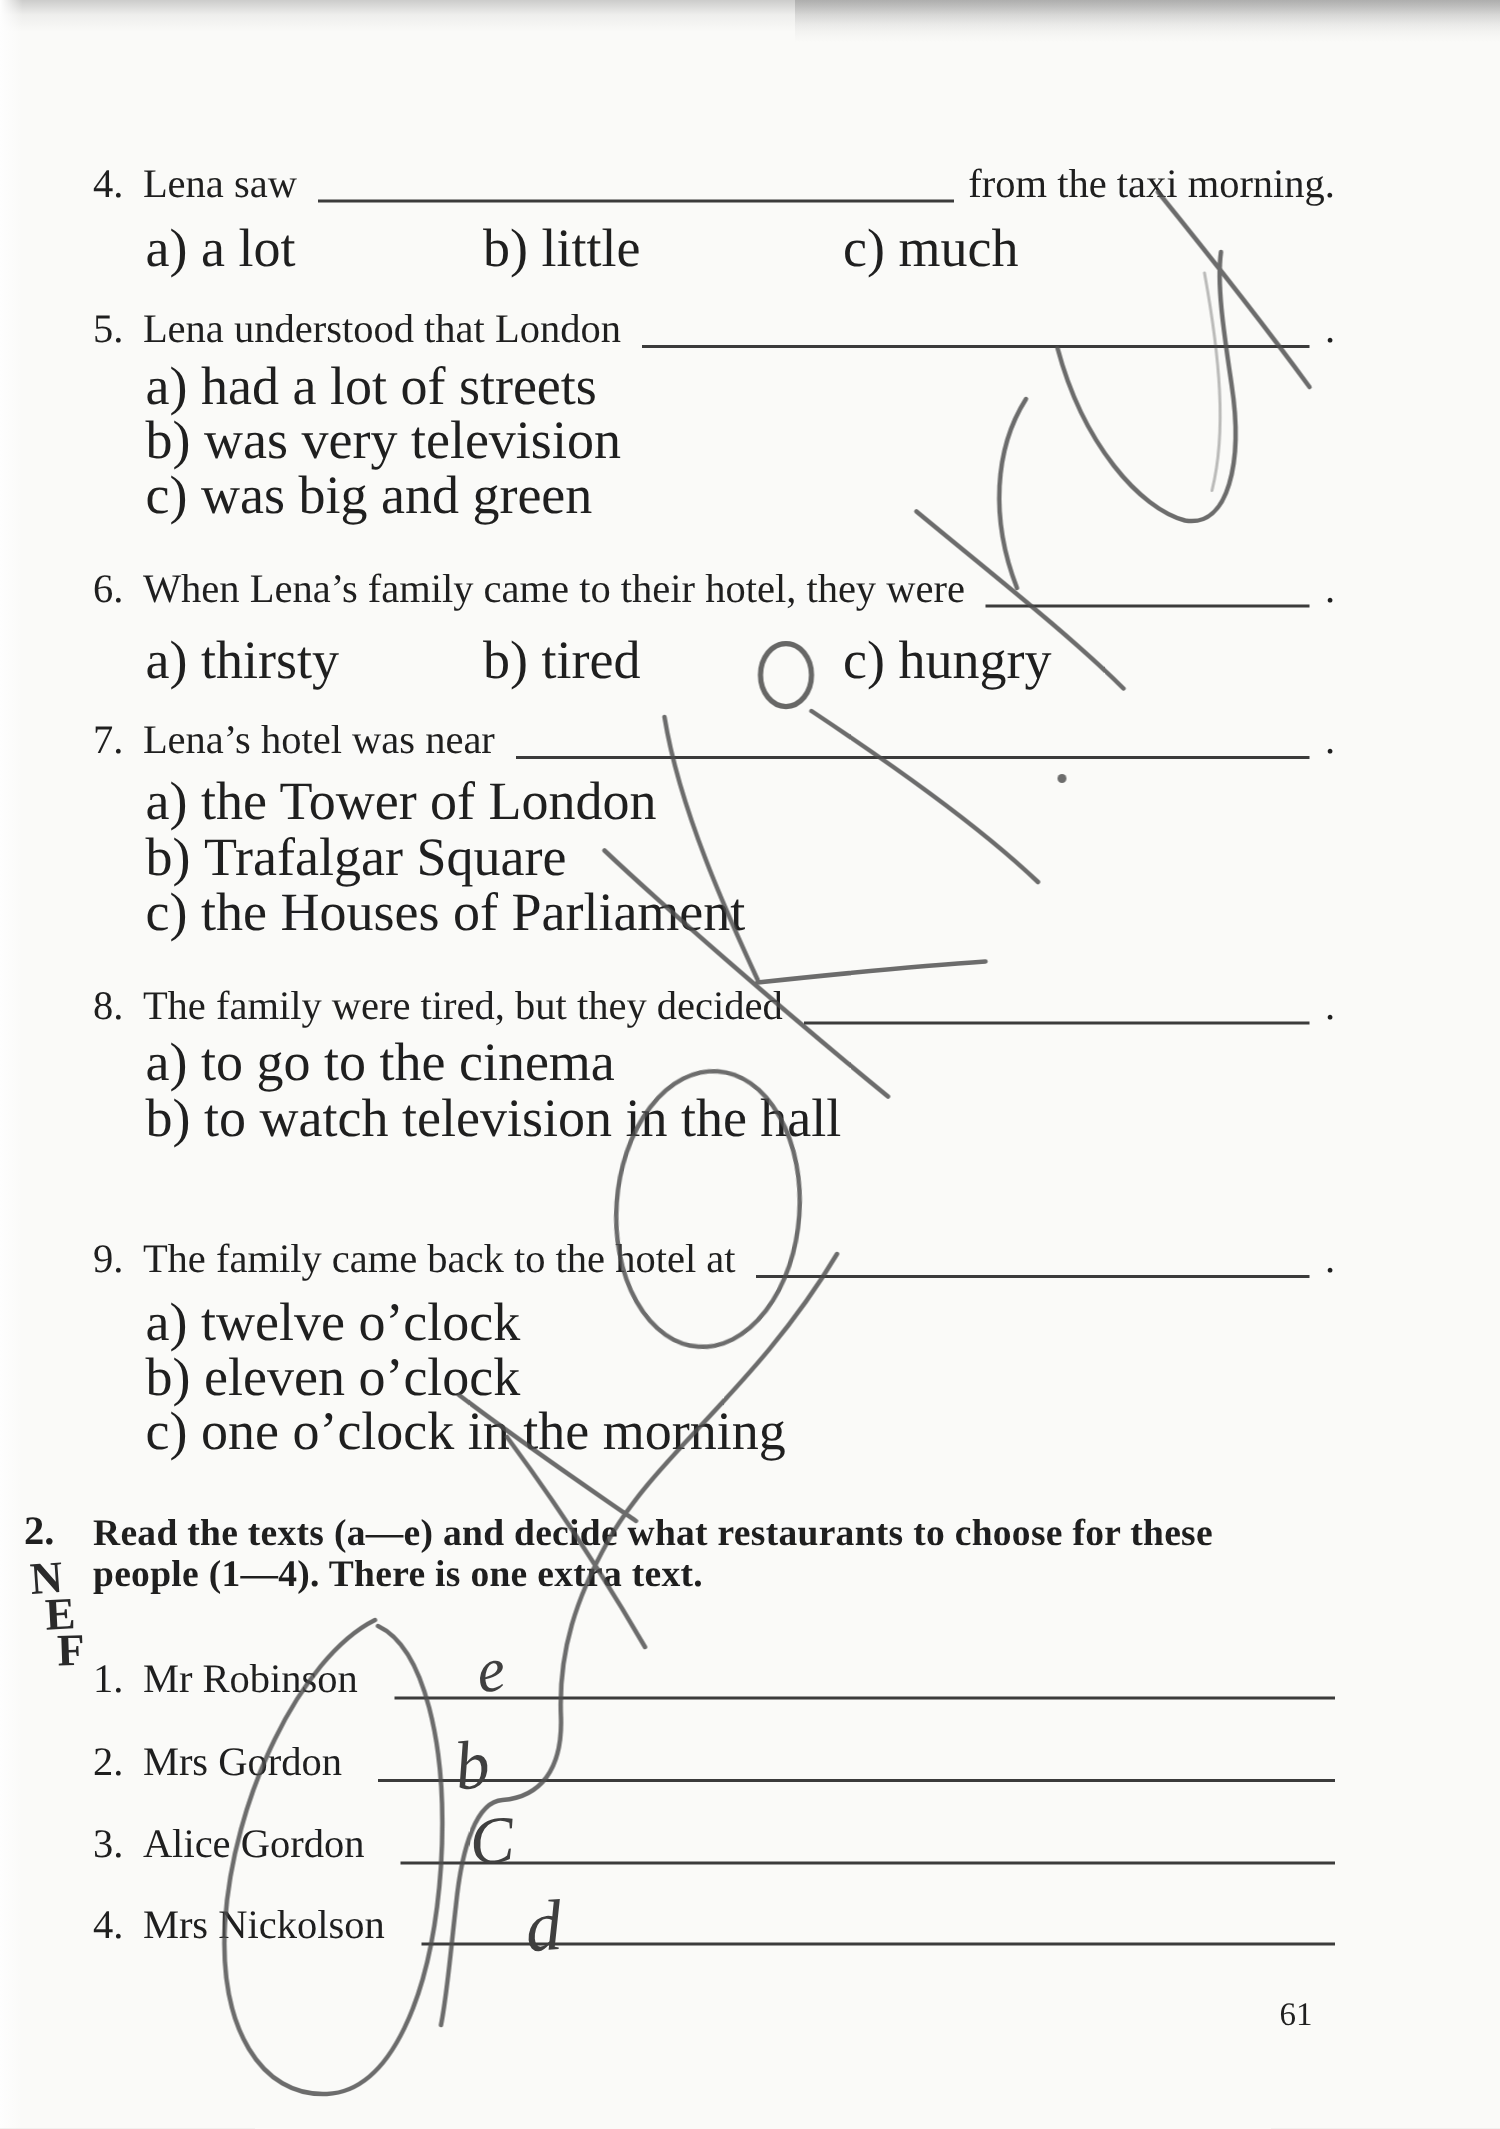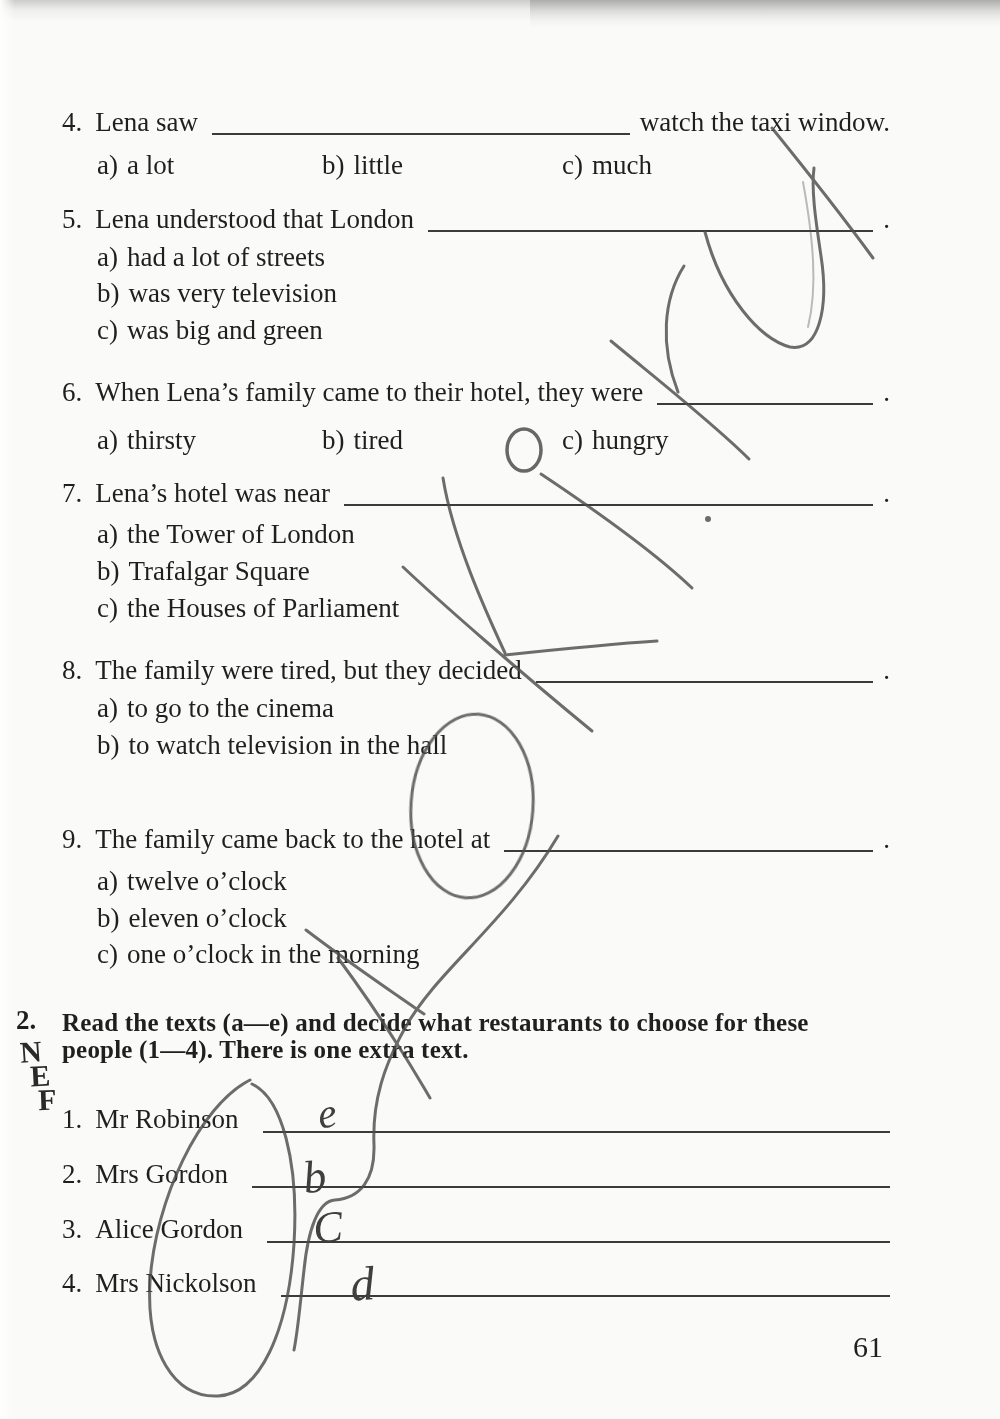--- a/index.html
+++ b/index.html
@@ -6,27 +6,27 @@
   .page{
     position:relative;width:1000px;height:1419px;margin:0 auto;
     background:#fafaf8;overflow:hidden;
     font-family:"Liberation Serif","DejaVu Serif",serif;
     color:#1f1f1f;
   }
   .abs{position:absolute;white-space:nowrap;}
   .qline{display:flex;align-items:baseline;font-size:27px;line-height:32px;width:828px;}
   .qnum{margin-right:13px;}
   .blank{flex:1;height:2px;background:#3b3b3b;align-self:flex-end;margin:0 10px 3px 14px;min-width:40px;}
-  .opt{font-size:27px;line-height:32px;}
+  .opt{font-size:36px;line-height:32px;}
   .opt .lbl{margin-right:9px;}
   .s2num{font-size:27px;font-weight:bold;}
   .s2line{font-size:25px;line-height:30px;font-weight:bold;letter-spacing:.2px;}
   .match{display:flex;align-items:baseline;font-size:27px;line-height:32px;width:828px;}
   .match .blank{margin:0 0 2px 24px;}
-  .pagenum{font-size:30px;}
+  .pagenum{font-size:22px;}
   .overlay{position:absolute;left:0;top:0;pointer-events:none;}
   .scan-top{position:absolute;left:0;top:0;width:100%;height:26px;
     background:linear-gradient(180deg,rgba(140,140,140,.42) 0,rgba(190,190,190,.20) 38%,rgba(250,250,248,0) 82%);}
   .scan-top-right{position:absolute;right:0;top:0;width:470px;height:36px;
     background:linear-gradient(180deg,rgba(125,125,125,.38) 0,rgba(170,170,170,.15) 45%,rgba(250,250,248,0) 78%);}
   .scan-left{position:absolute;left:0;top:0;width:15px;height:100%;
     background:linear-gradient(90deg,#fefefe 0,rgba(254,254,254,0) 100%);}
 </style>
 </head>
 <body>
@@ -34,21 +34,21 @@
 <div class="page">
 
   <div class="scan-top"></div>
   <div class="scan-top-right"></div>
   <div class="scan-left"></div>
 
   <div class="abs qline" style="left:62px;top:106px">
     <span class="qnum">4.</span>
     <span>Lena saw</span>
     <span class="blank"></span>
-    <span>watch the taxi window.</span>
+    <span>from the taxi morning.</span>
   </div>
   <div class="abs opt" style="left:97px;top:149px">
     <span class="lbl">a)</span><span>a lot</span>
   </div>
   <div class="abs opt" style="left:322px;top:149px">
     <span class="lbl">b)</span><span>little</span>
   </div>
   <div class="abs opt" style="left:562px;top:149px">
     <span class="lbl">c)</span><span>much</span>
   </div>

